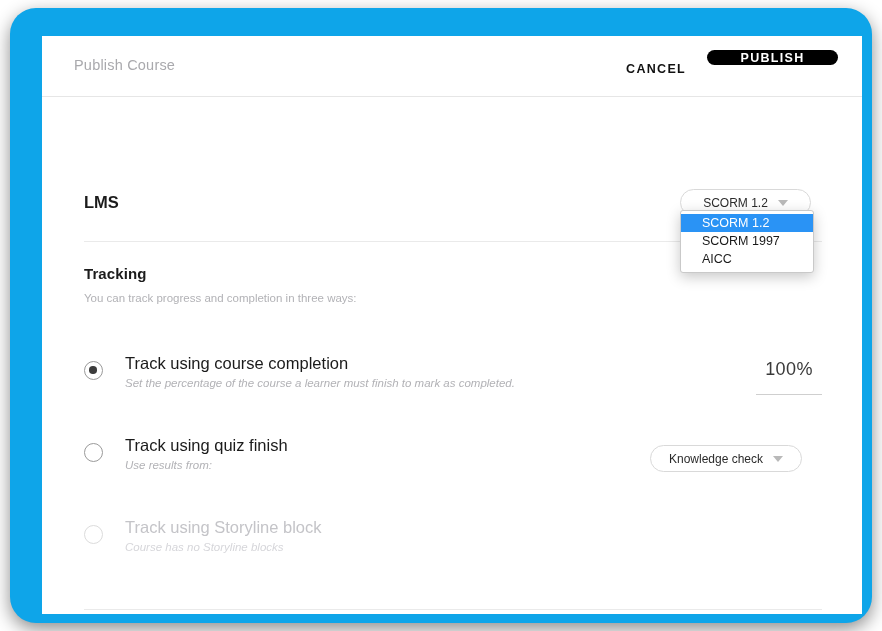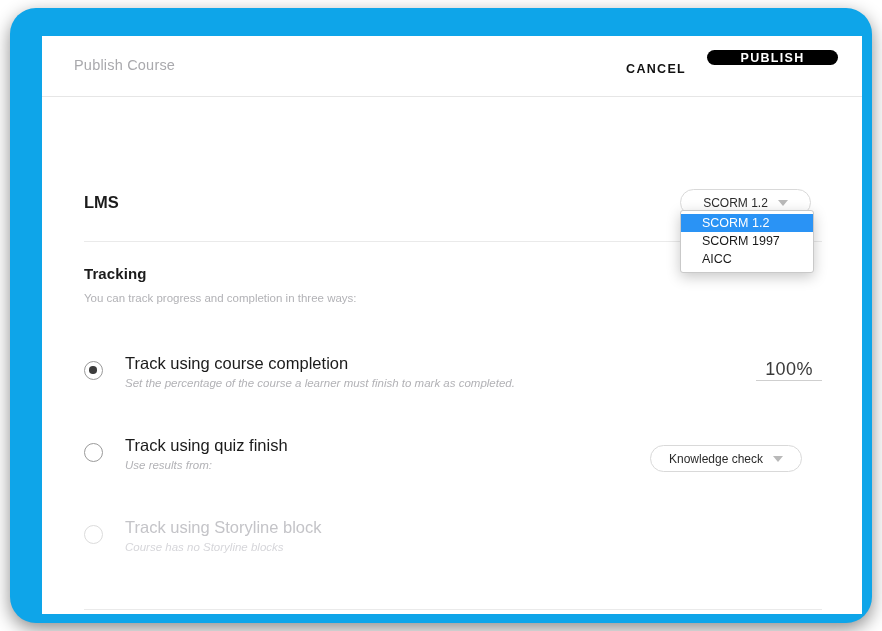--- a/index.html
+++ b/index.html
@@ -219,21 +219,21 @@
   #opt-story  { top: 426px; }
 
   
   #percent-field {
     position: absolute;
     left: 714px;
     top: 262px;
     width: 66px;
     text-align: center;
     border-bottom: 1px solid #cfcfcf;
-    padding-bottom: 0;
+    padding-bottom: 14px;
     cursor: text;
   }
   #percent-value {
     font-size: 18px;
     color: #3a3a3a;
     letter-spacing: 0.4px;
   }
 
   
   #divider-lms       { top: 144px; }

